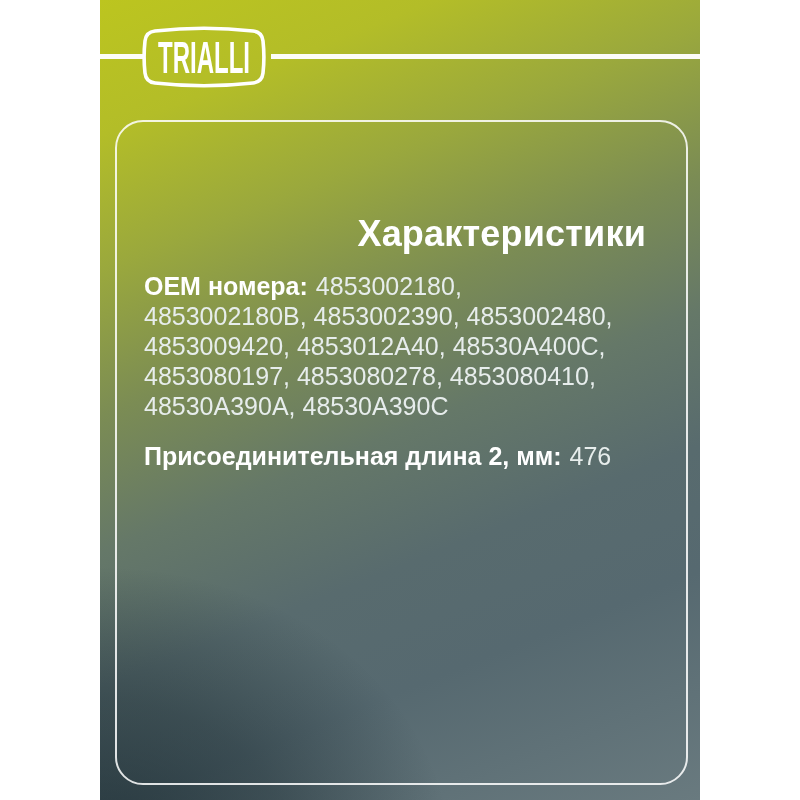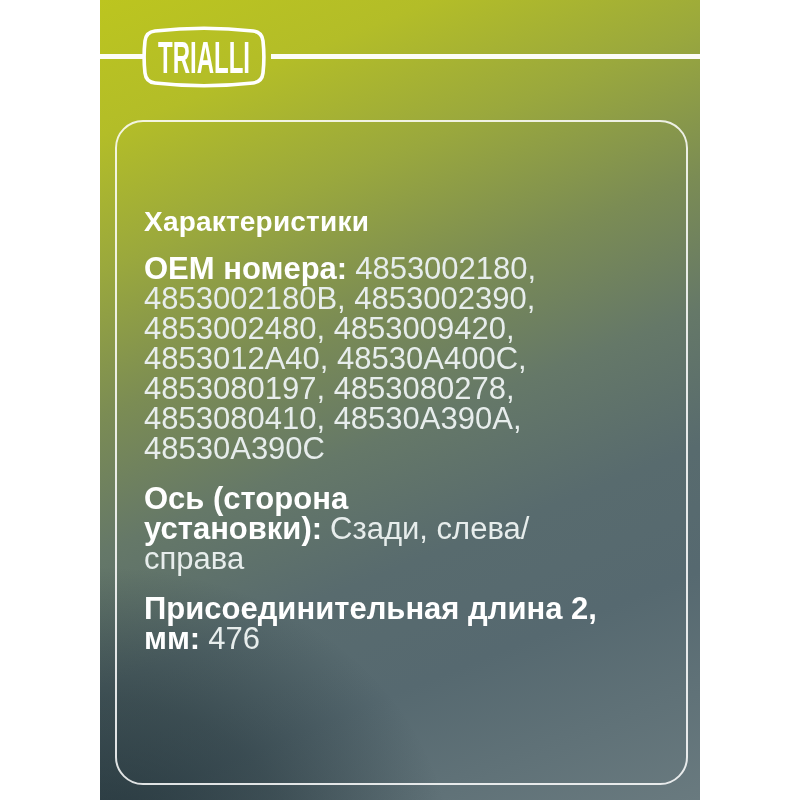--- a/index.html
+++ b/index.html
@@ -41,30 +41,31 @@
     position: absolute;
     left: 15px; top: 120px;
     width: 573px; height: 665px;
     border: 2px solid rgba(255,255,255,0.85);
     border-radius: 28px;
     box-sizing: border-box;
     padding: 80px 40px 0 27px;
     color: #e7edec;
   }
   .card-title {
-    margin: 4px 0 16px 0;
-    font-size: 28px;
+    margin: 11px 0 16px 0;
+    font-size: 36px;
     font-weight: bold;
     color: #ffffff;
     letter-spacing: 0.2px;
+    text-align: right;
   }
   .spec {
     margin: 0 0 20px 0;
     max-width: 484px;
-    font-size: 31px;
+    font-size: 25px;
     line-height: 30px;
     color: #e7edec;
   }
   .spec .label {
     font-weight: bold;
     color: #ffffff;
     padding-right: 8px;
   }
 </style>
 </head>
@@ -92,23 +93,20 @@
     <div class="card">
       <h1 class="card-title">Характеристики</h1>
 
       <p class="spec">
         <span class="label">OEM номера:</span><span class="value">4853002180, 4853002180B, 4853002390, 4853002480, 4853009420, 4853012A40, 48530A400C, 4853080197, 4853080278, 4853080410, 48530A390A, 48530A390C</span>
       </p>
 
 
 
 
-      <p class="spec">
-        <span class="label">Ось (сторона установки):</span><span class="value">Сзади, слева/справа</span>
-      </p>
 
       <p class="spec">
         <span class="label">Присоединительная длина 2, мм:</span><span class="value">476</span>
       </p>
 
     </div>
 
   </div>
 </div>
 

